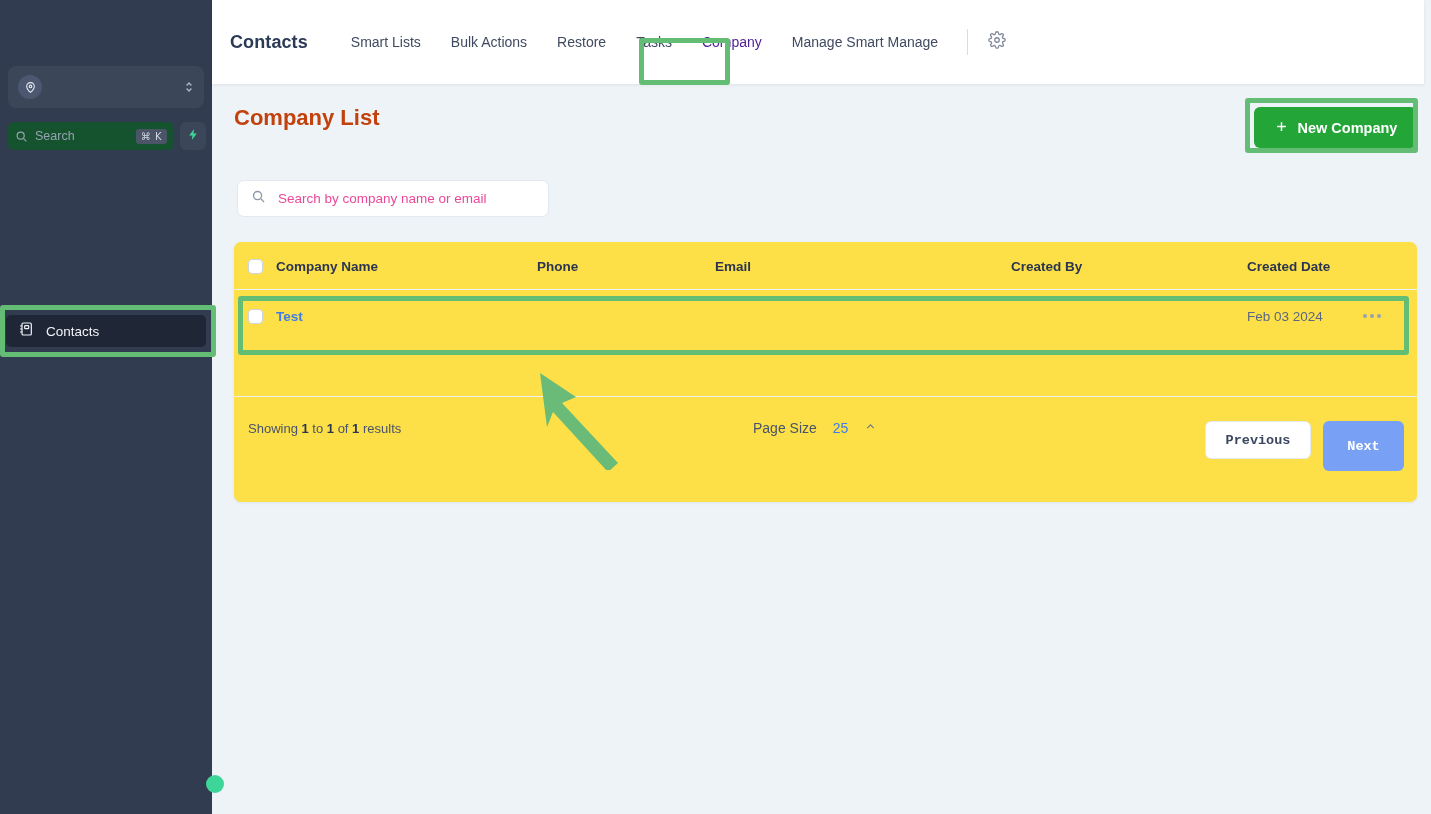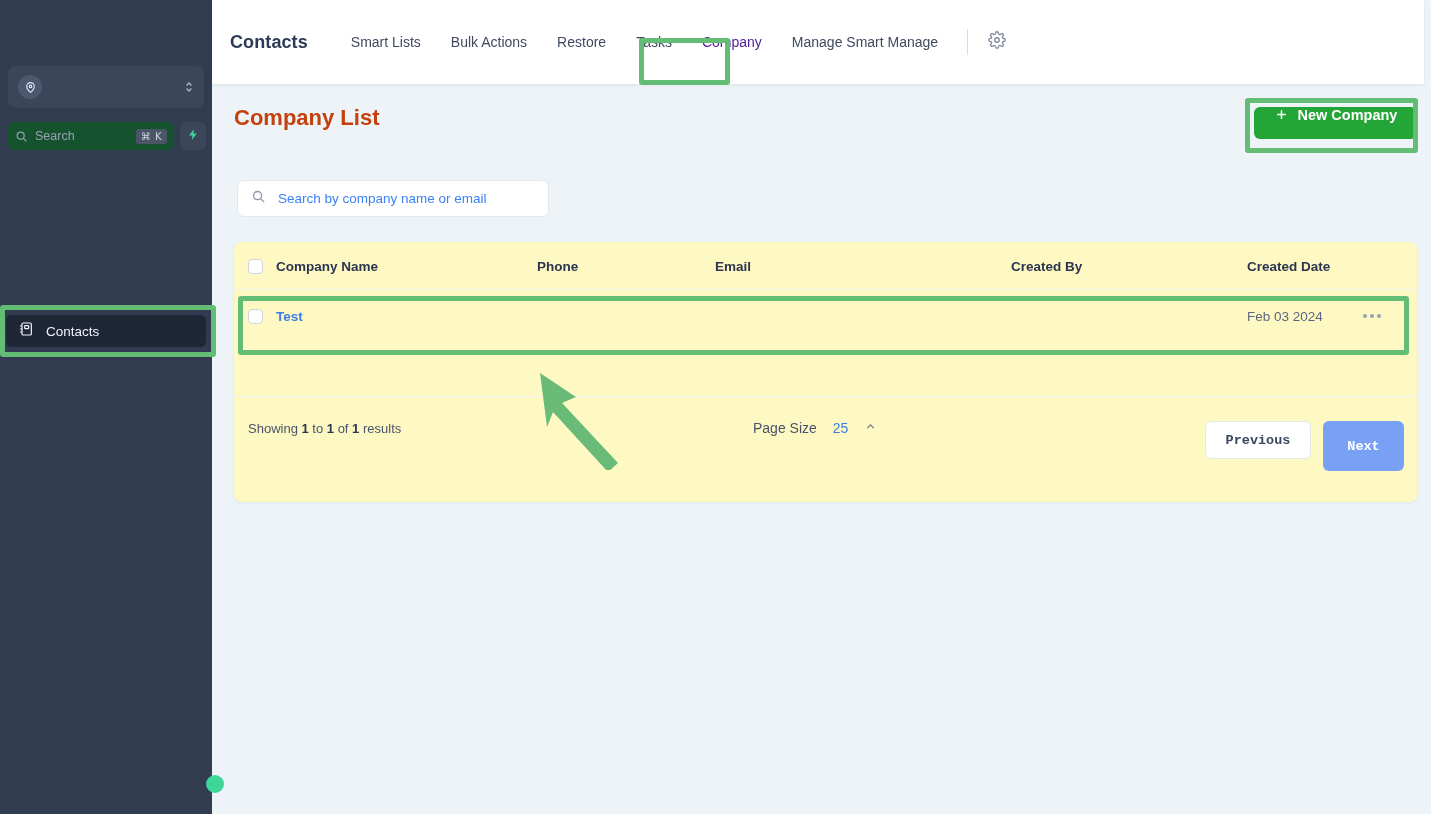--- a/index.html
+++ b/index.html
@@ -102,38 +102,38 @@
 
   
   #main { position: absolute; left: 212px; top: 84px; width: 1219px; height: 730px; }
 
   .page-title {
     position: absolute; left: 22px; top: 21px;
     font-size: 22px; font-weight: bold; color: #c2410c;
   }
   .new-btn {
     position: absolute; left: 1042px; top: 23px;
-    width: 163px; height: 32px;
+    width: 163px; height: 41px;
     background: #23a637; border-radius: 6px;
     color: #fff; font-size: 14.5px; font-weight: bold;
-    display: flex; align-items: flex-start; justify-content: center; gap: 9px;
+    display: flex; align-items: center; justify-content: center; gap: 9px;
   }
 
   .search-box {
     position: absolute; left: 25px; top: 96px;
     width: 312px; height: 37px;
     background: #fff; border: 1px solid #e3e8ef; border-radius: 7px;
     display: flex; align-items: center; padding: 0 13px; gap: 12px;
   }
-  .search-box .ph { color: #3b82f6; font-size: 13.5px; }
+  .search-box .ph { color: #ec4899; font-size: 13.5px; }
 
   .table-card {
     position: absolute; left: 22px; top: 158px;
     width: 1183px; height: 260px;
-    background: #fef9c3; border-radius: 7px;
+    background: #fde047; border-radius: 7px;
     box-shadow: 0 1px 3px rgba(20,30,50,.07);
   }
   .thead {
     position: relative; height: 48px;
     border-bottom: 1px solid #edf0f4;
   }
   .cell { position: absolute; top: 0; height: 48px; display: flex; align-items: center; }
   .th-text { font-size: 13.5px; font-weight: bold; color: #2b3550; }
   .cbox {
     width: 15px; height: 15px; border: 1px solid #ccd4e0;

